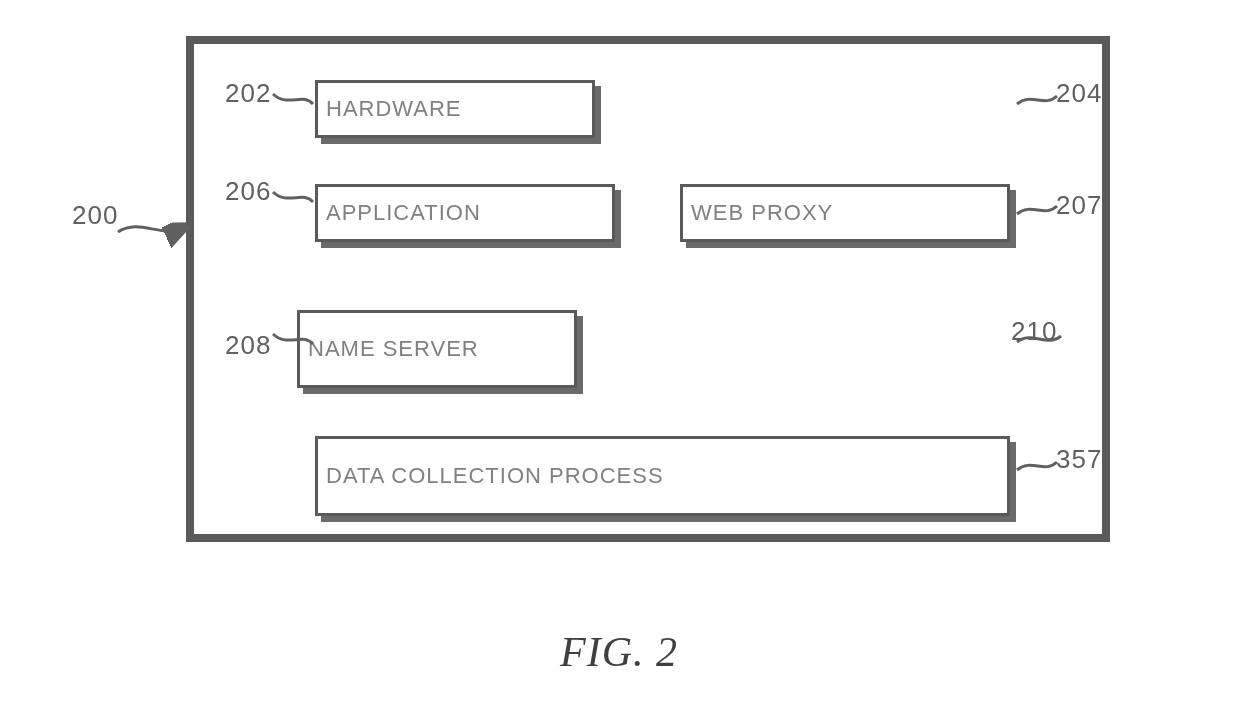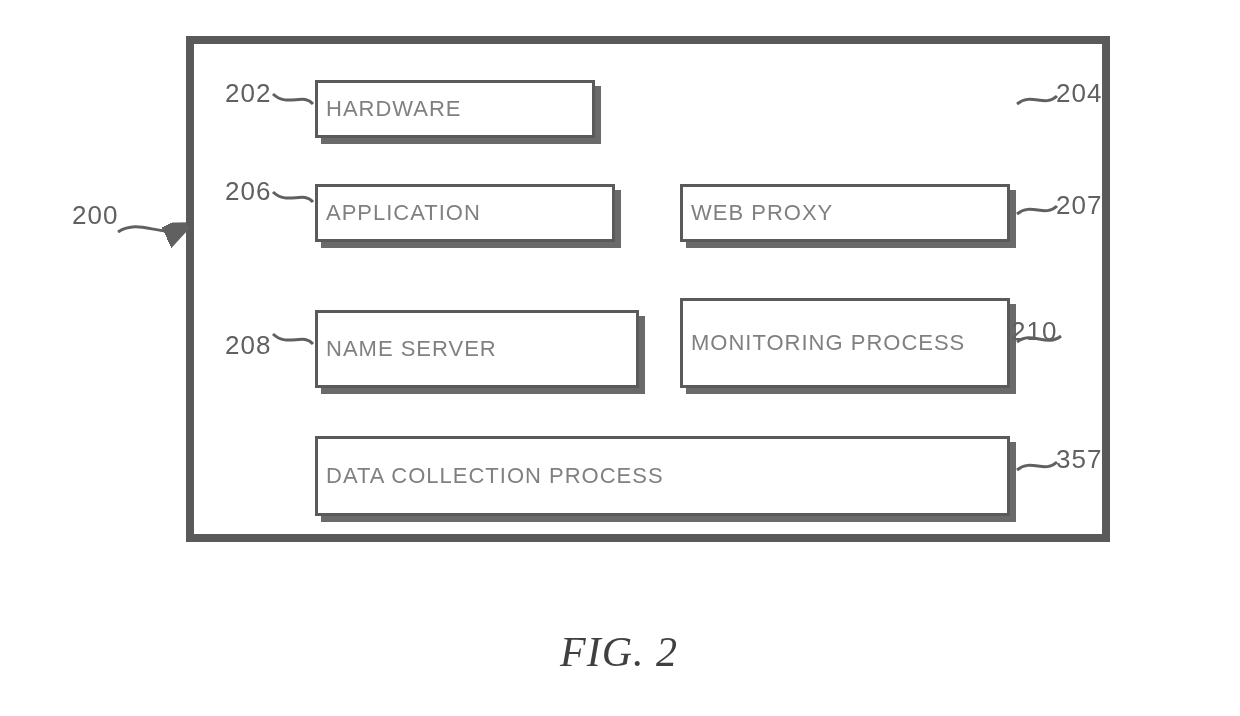--- a/index.html
+++ b/index.html
@@ -106,30 +106,24 @@
 
   <div class="stack-tab" style="left:297px; top:216px; width:280px; height:58px; z-index:-1;"></div>
 
   <div class="box" style="left:680px; top:184px; width:330px; height:58px;">
     <div class="shadow"></div>
     <div class="face">
         <span>WEB PROXY</span>
       </div>
   </div>
 
-  <div class="box" style="left:315px; top:310px; width:324px; height:78px;padding-left:48px;">
+  <div class="box" style="left:297px; top:310px; width:280px; height:78px;padding-left:48px;">
     <div class="shadow"></div>
     <div class="face">
         <span>NAME SERVER</span>
-      </div>
-  </div>
-  <div class="box" style="left:680px; top:298px; width:330px; height:90px;">
-    <div class="shadow"></div>
-    <div class="face">
-        <span>MONITORING PROCESS</span>
       </div>
   </div>
 
   <div class="box" style="left:315px; top:436px; width:695px; height:80px;">
     <div class="shadow"></div>
     <div class="face">
         <span>DATA COLLECTION PROCESS</span>
       </div>
   </div>
 

